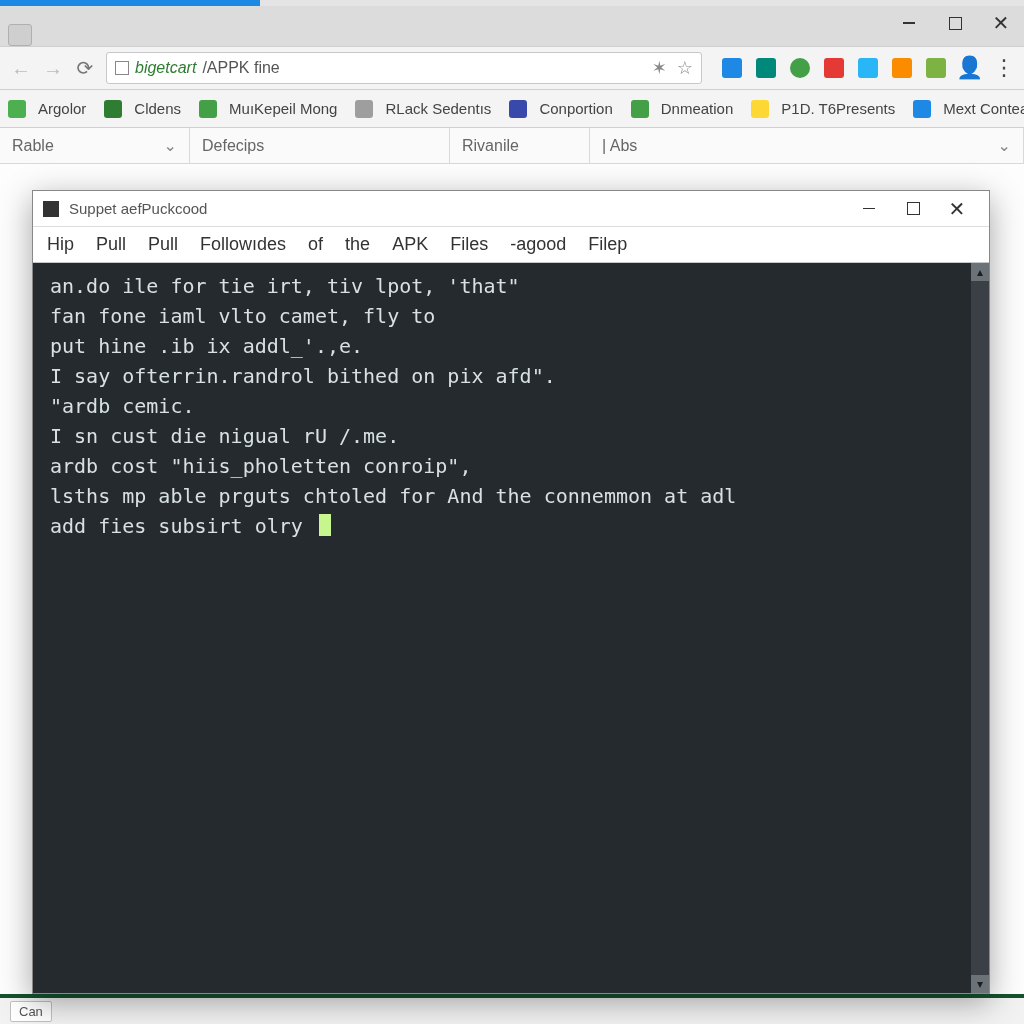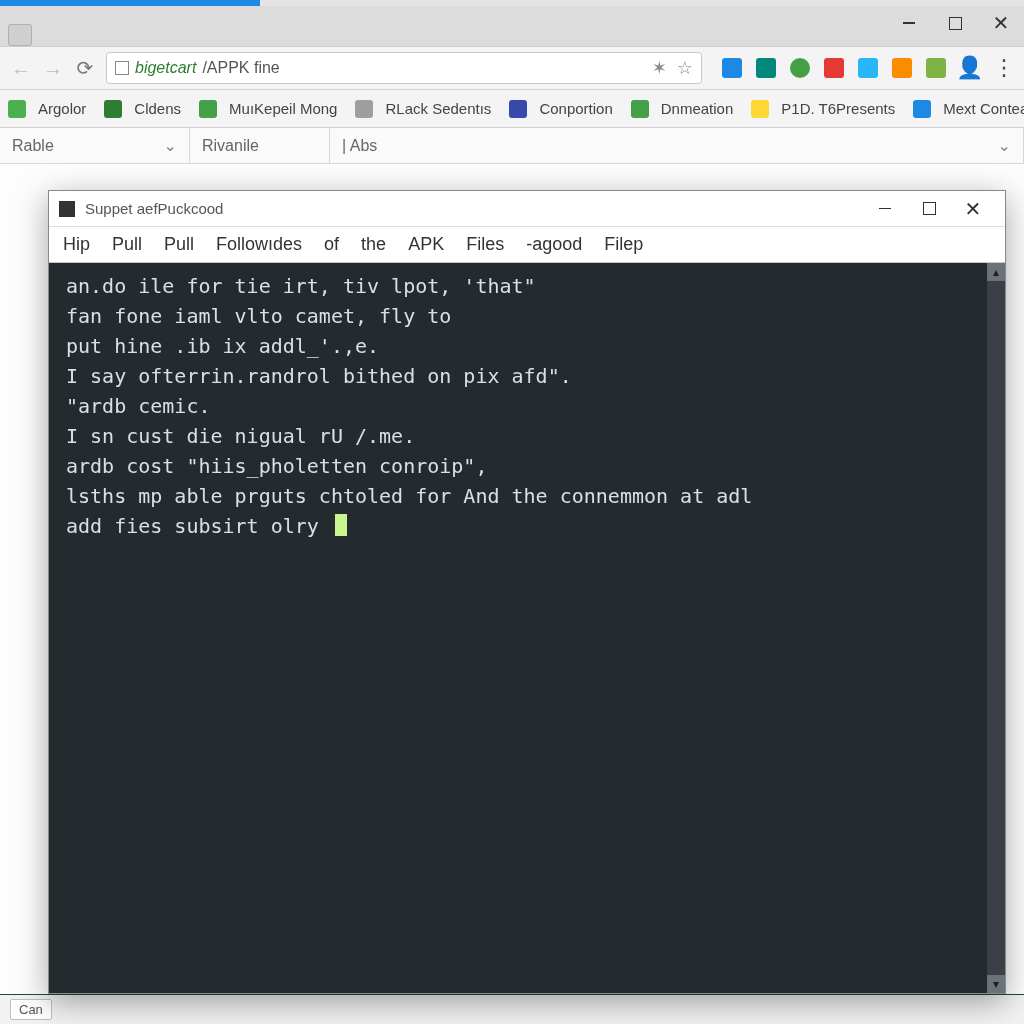--- a/index.html
+++ b/index.html
@@ -62,32 +62,32 @@
   .cols .c { display:flex; align-items:center; padding: 0 12px; border-right: 1px solid #d9d9d9; }
   .cols .c .chev { margin-left:auto; color:#888; }
   .cols .c1 { width: 190px; }
   .cols .c2 { width: 260px; }
   .cols .c3 { width: 140px; }
   .cols .c4 { flex:1; }
   .cols .c5 { width: 130px; }
 
   
   .content { flex: 1; background: #fdfdfd; position: relative; }
-  .statusbar { position:absolute; left:0; right:0; bottom:0; height:30px; background:#f2f2f2; border-top:1px solid #14532d; display:flex; align-items:center; padding:0 10px; font-size:13px; color:#555; }
+  .statusbar { position:absolute; left:0; right:0; bottom:0; height:30px; background:#f2f2f2; border-top:4px solid #14532d; display:flex; align-items:center; padding:0 10px; font-size:13px; color:#555; }
   .statusbar .pill { border:1px solid #c0c0c0; padding:2px 8px; border-radius:2px; background:#fff; }
 
   
   .terminal-window {
     position: absolute;
     left: 32px; top: 190px;
     width: 958px; height: 804px;
     background: #fff;
     border: 1px solid #888;
     box-shadow: 0 8px 30px rgba(0,0,0,0.35);
-    display: flex; flex-direction: column; margin-left: 16px;
+    display: flex; flex-direction: column;
   }
   .tw-title { height: 36px; display:flex; align-items:center; padding: 0 10px; gap:10px; font-size:15px; color:#555; background:#fff; border-bottom:1px solid #ddd; }
   .tw-title .tico { width:16px; height:16px; background:#333; }
   .tw-title .tctrl { margin-left:auto; display:flex; gap:0; }
   .tw-title .tctrl .wc { width:44px; height:36px; display:flex; align-items:center; justify-content:center; font-size:14px; color:#333; cursor:pointer; }
   .tw-title .tctrl .wc.min::before { content:""; width:12px; height:1.5px; background:#333; }
   .tw-title .tctrl .wc.max::before { content:""; width:11px; height:11px; border:1.5px solid #333; }
   .tw-title .tctrl .wc.cls { font-size:20px; }
 
   .tw-menu { height: 36px; display:flex; align-items:center; gap: 22px; padding: 0 14px; font-size: 18px; color:#333; background:#fff; border-bottom:1px solid #c8c8c8; }
@@ -175,20 +175,23 @@
     <div class="bm">
         <span class="bico cy"></span>
         <span>Mext Contea</span>
       </div>
   </div>
 
   <div class="cols">
     <div class="c c1">
         <span>Rable</span>
         <span class="chev">⌄</span>
+      </div>
+    <div class="c c2">
+        <span>Defecips</span>
       </div>
     <div class="c c3">
         <span>Rivanile</span>
       </div>
     <div class="c c4">
         <span>| Abs</span>
         <span class="chev">⌄</span>
       </div>
   </div>
 

